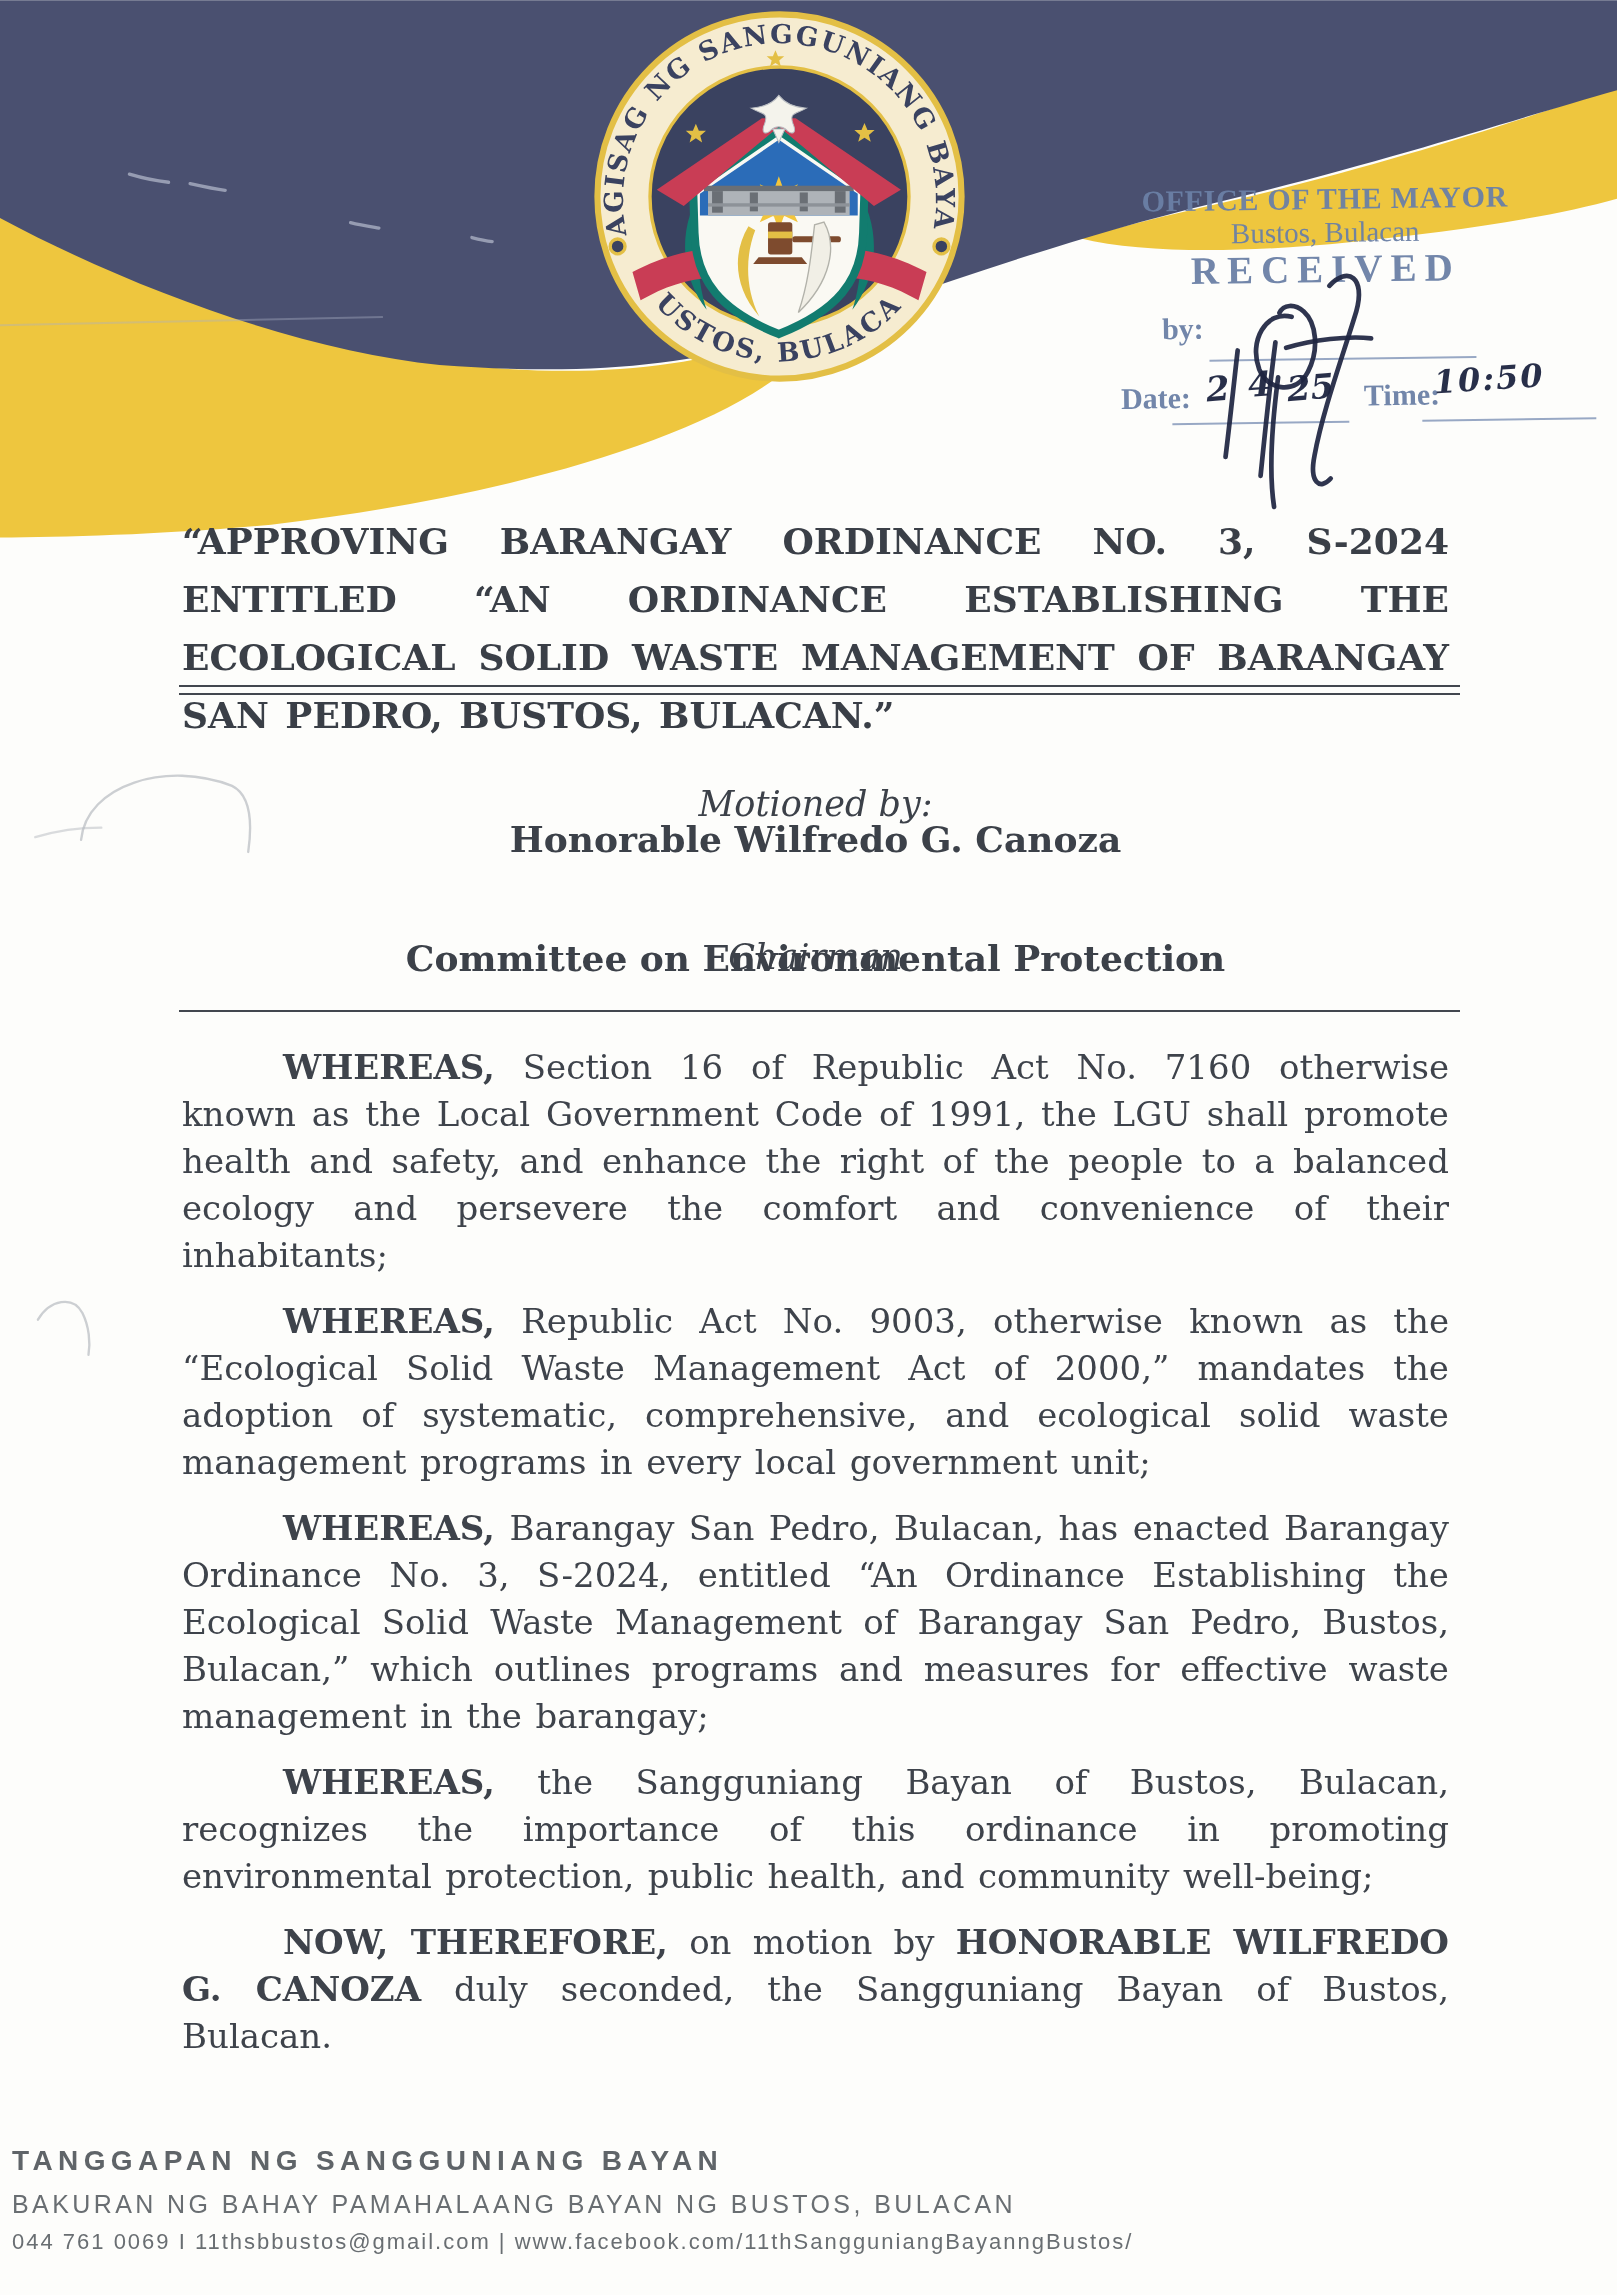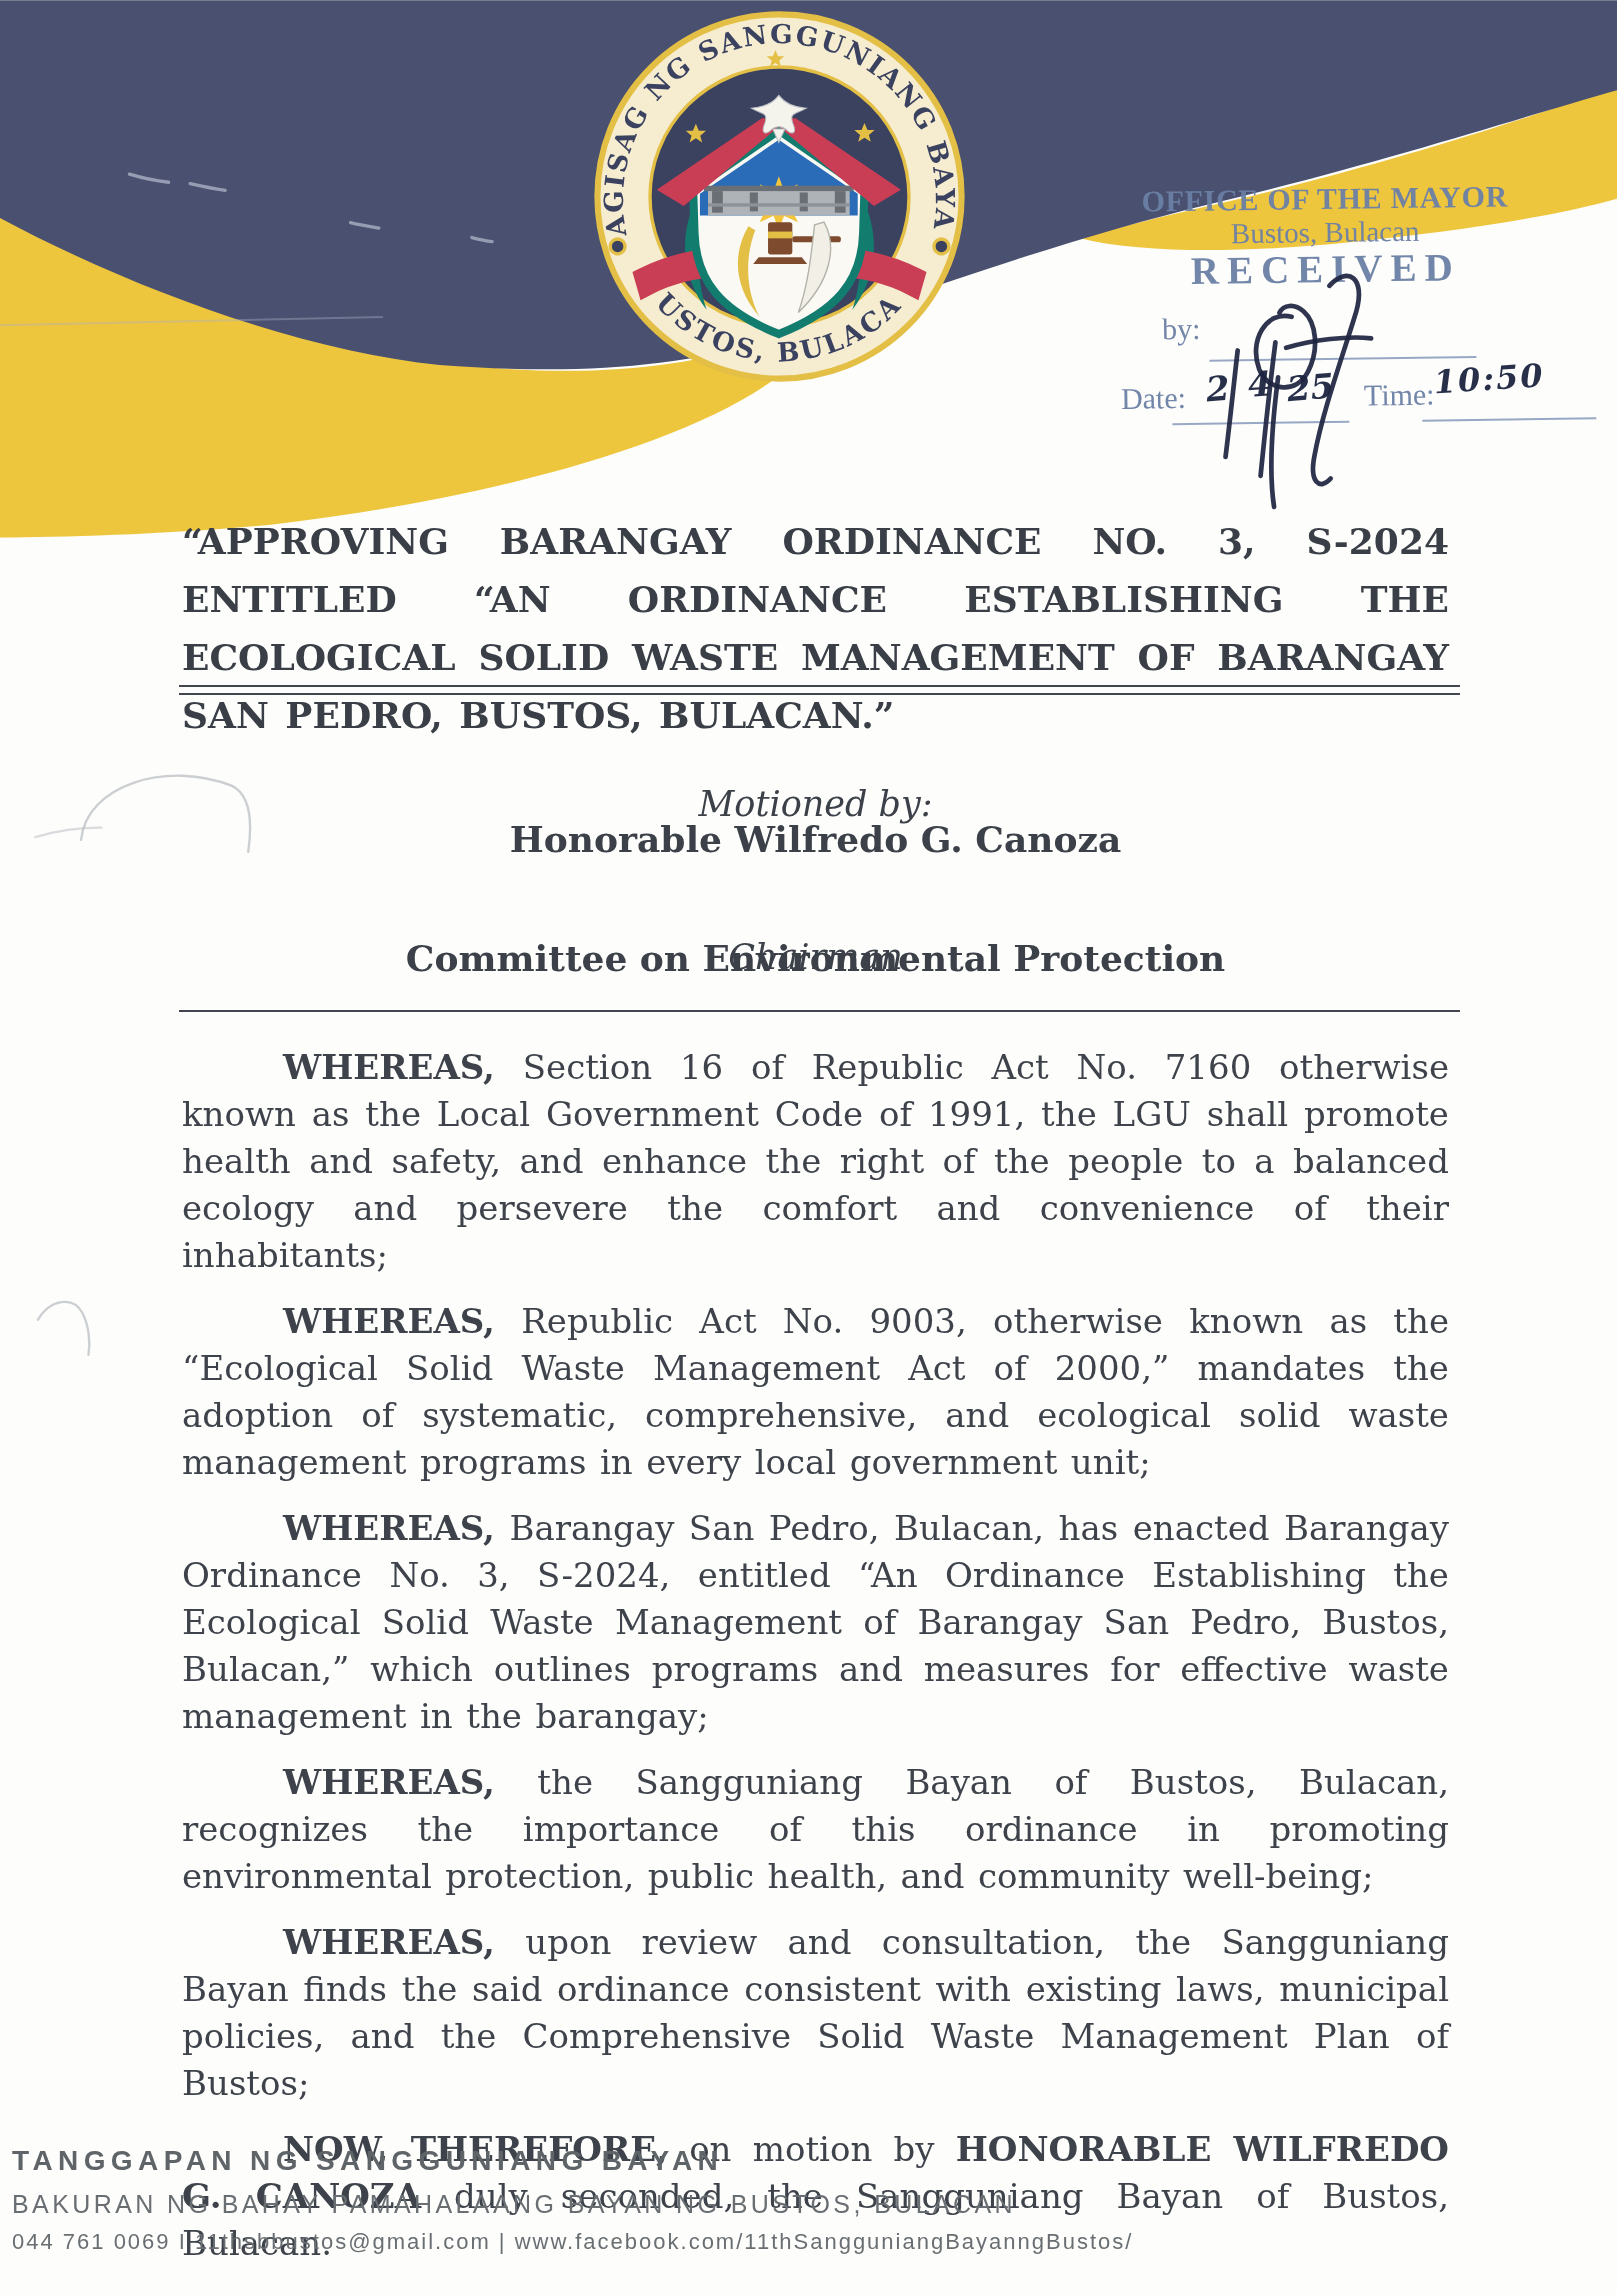--- a/index.html
+++ b/index.html
@@ -32,21 +32,21 @@
   .s-white{fill:#f4f3ec;stroke:#b9bdc2;stroke-width:1.5;}
   .s-quill{fill:#f1efe6;stroke:#b2b2aa;stroke-width:2;}
   
   .stamp{position:absolute;left:1077px;top:177px;width:499px;height:297px;
     transform:rotate(-0.8deg);color:var(--stamp_blue,#6b80a6);
     font-family:"Liberation Serif",serif;opacity:.95;}
   .stamp .cline{position:absolute;left:0;width:100%;text-align:center;}
   .st-office{top:5.4px;font-size:30px;font-weight:600;letter-spacing:0.7px;}
   .st-loc{top:39px;font-size:29px;}
   .st-received{top:69px;font-size:39px;font-weight:600;letter-spacing:8px;}
-  .st-lab{position:absolute;font-size:30px;}
+  .st-lab{position:absolute;font-size:30px;font-weight:bold;}
   .st-rule{position:absolute;border-bottom:2px solid #93a4c2;height:0;}
   .hand{position:absolute;font-family:"DejaVu Serif",serif;font-style:italic;font-weight:600;
     color:var(--hand_ink,#1d2440);}
   
   .overlay{position:absolute;left:0;top:0;width:1618px;height:2295px;pointer-events:none;}
   .sig{stroke:var(--hand_ink,#1d2440);stroke-width:7;fill:none;stroke-linecap:round;opacity:.92;}
   .art{stroke:#b6bac0;stroke-width:3.5;fill:none;opacity:.7;stroke-linecap:round;}
   
   .title{position:absolute;left:182px;top:430px;width:1267px;text-align:center;
     font-size:51px;font-weight:bold;font-variant:small-caps;letter-spacing:0.7px;color:#363b43;}
@@ -175,21 +175,20 @@
   <div class="cblock bd" style="top:818px;">Honorable Wilfredo G. Canoza</div>
   <div class="cblock it" style="top:893px;">Chairman</div>
   <div class="cblock bd" style="top:937px;">Committee on Environmental Protection</div>
   <div class="rule-single"></div>
 
   <div class="body-wrap">
     <p class="body-par"><span class="b">WHEREAS,</span><span> Section 16 of Republic Act No. 7160 otherwise known as the Local Government Code of 1991, the LGU shall promote health and safety, and enhance the right of the people to a balanced ecology and persevere the comfort and convenience of their inhabitants;</span></p>
     <p class="body-par"><span class="b">WHEREAS,</span><span> Republic Act No. 9003, otherwise known as the “Ecological Solid Waste Management Act of 2000,” mandates the adoption of systematic, comprehensive, and ecological solid waste management programs in every local government unit;</span></p>
     <p class="body-par"><span class="b">WHEREAS,</span><span> Barangay San Pedro, Bulacan, has enacted Barangay Ordinance No. 3, S-2024, entitled “An Ordinance Establishing the Ecological Solid Waste Management of Barangay San Pedro, Bustos, Bulacan,” which outlines programs and measures for effective waste management in the barangay;</span></p>
     <p class="body-par"><span class="b">WHEREAS,</span><span> the Sangguniang Bayan of Bustos, Bulacan, recognizes the importance of this ordinance in promoting environmental protection, public health, and community well-being;</span></p>
-    <p class="body-par"><span class="b">WHEREAS,</span><span> upon review and consultation, the Sangguniang Bayan finds the said ordinance consistent with existing laws, municipal policies, and the Comprehensive Solid Waste Management Plan of Bustos;</span></p>
     <p class="body-par"><span class="b">NOW, THEREFORE,</span><span> on motion by </span><span class="b">HONORABLE WILFREDO G. CANOZA</span><span> duly seconded, the Sangguniang Bayan of Bustos, Bulacan.</span></p>
   </div>
 
   <div>
     <div class="footer f1">TANGGAPAN NG SANGGUNIANG BAYAN</div>
     <div class="footer f2">BAKURAN NG BAHAY PAMAHALAANG BAYAN NG BUSTOS, BULACAN</div>
     <div class="footer f3">044 761 0069 I 11thsbbustos@gmail.com | www.facebook.com/11thSangguniangBayanngBustos/</div>
   </div>
 
   <svg class="overlay" viewBox="0 0 2400 3405" aria-hidden="true">

